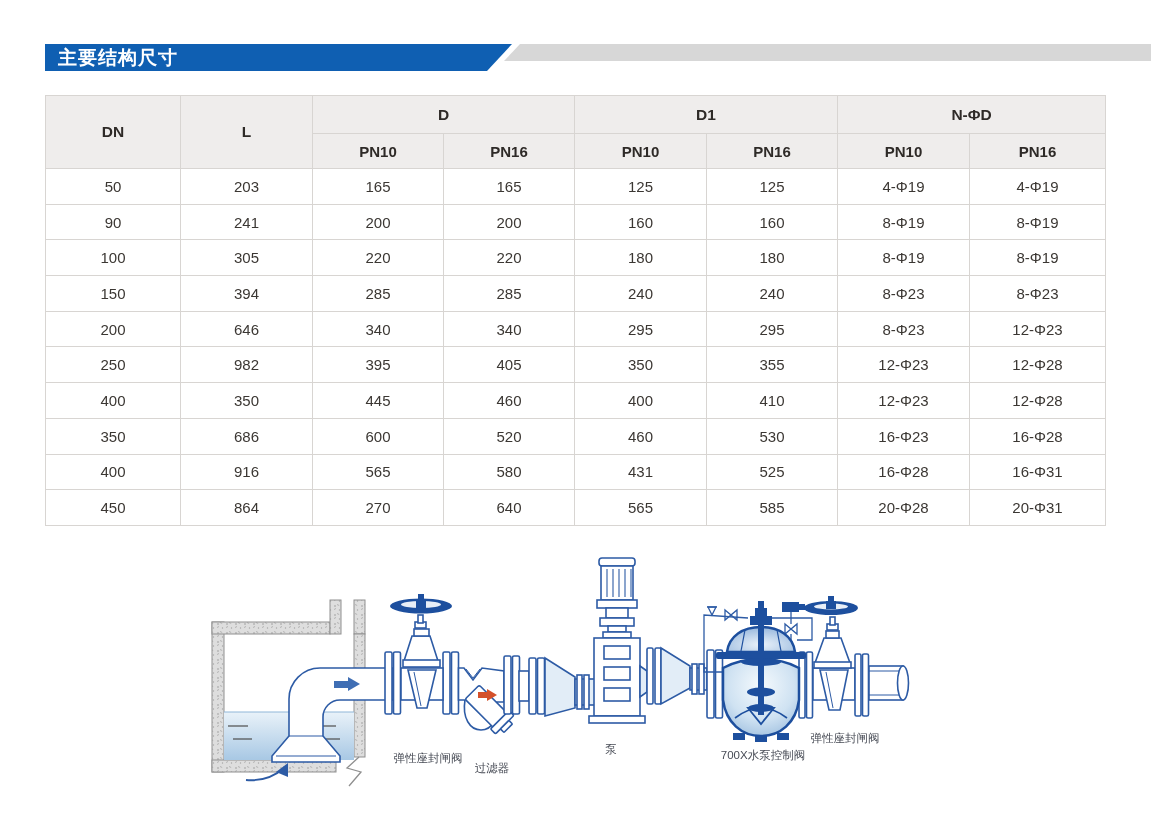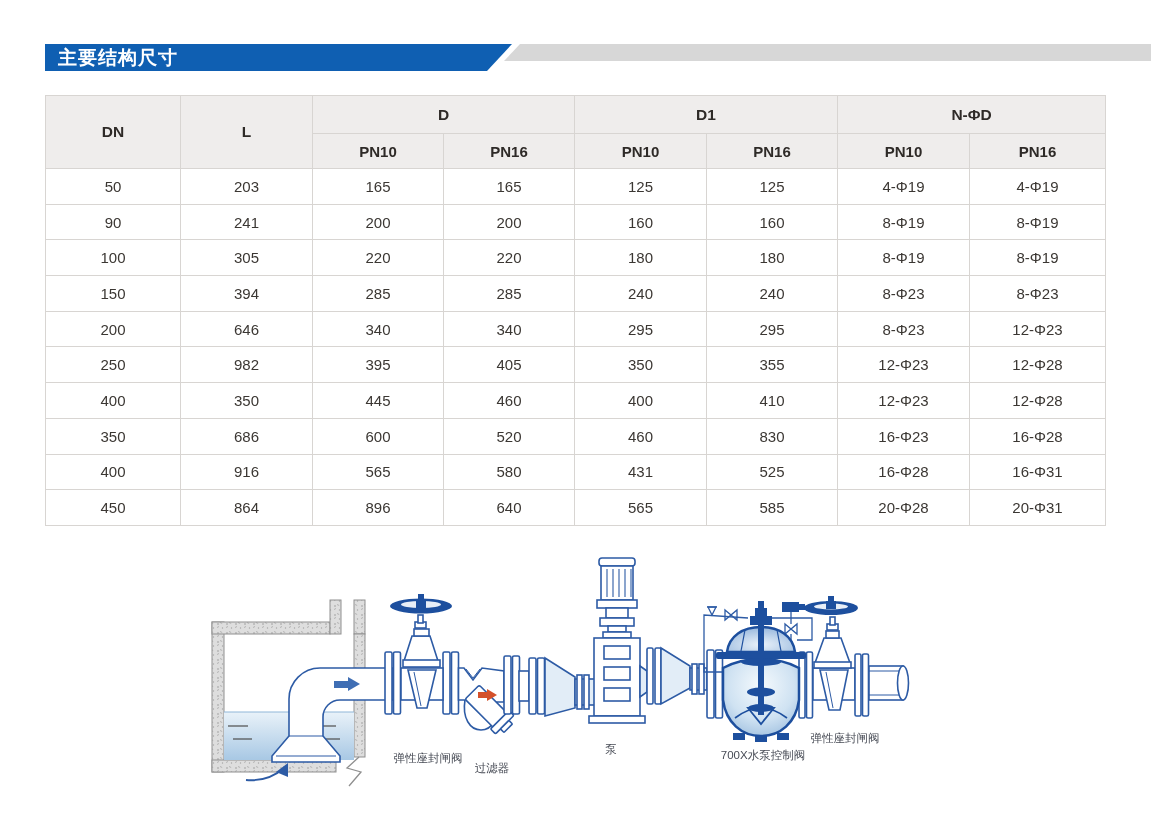--- a/index.html
+++ b/index.html
@@ -147,38 +147,38 @@
         <td>410</td>
         <td>12-Φ23</td>
         <td>12-Φ28</td>
       </tr>
       <tr>
         <td>350</td>
         <td>686</td>
         <td>600</td>
         <td>520</td>
         <td>460</td>
-        <td>830</td>
+        <td>530</td>
         <td>16-Φ23</td>
         <td>16-Φ28</td>
       </tr>
       <tr>
         <td>400</td>
         <td>916</td>
         <td>565</td>
         <td>580</td>
         <td>431</td>
         <td>525</td>
         <td>16-Φ28</td>
         <td>16-Φ31</td>
       </tr>
       <tr>
         <td>450</td>
         <td>864</td>
-        <td>896</td>
+        <td>270</td>
         <td>640</td>
         <td>565</td>
         <td>585</td>
         <td>20-Φ28</td>
         <td>20-Φ31</td>
       </tr>
     </tbody>
 </table>
 
 <svg class="diagram" width="1151" height="290" viewBox="0 0 1151 290" xmlns="http://www.w3.org/2000/svg">

